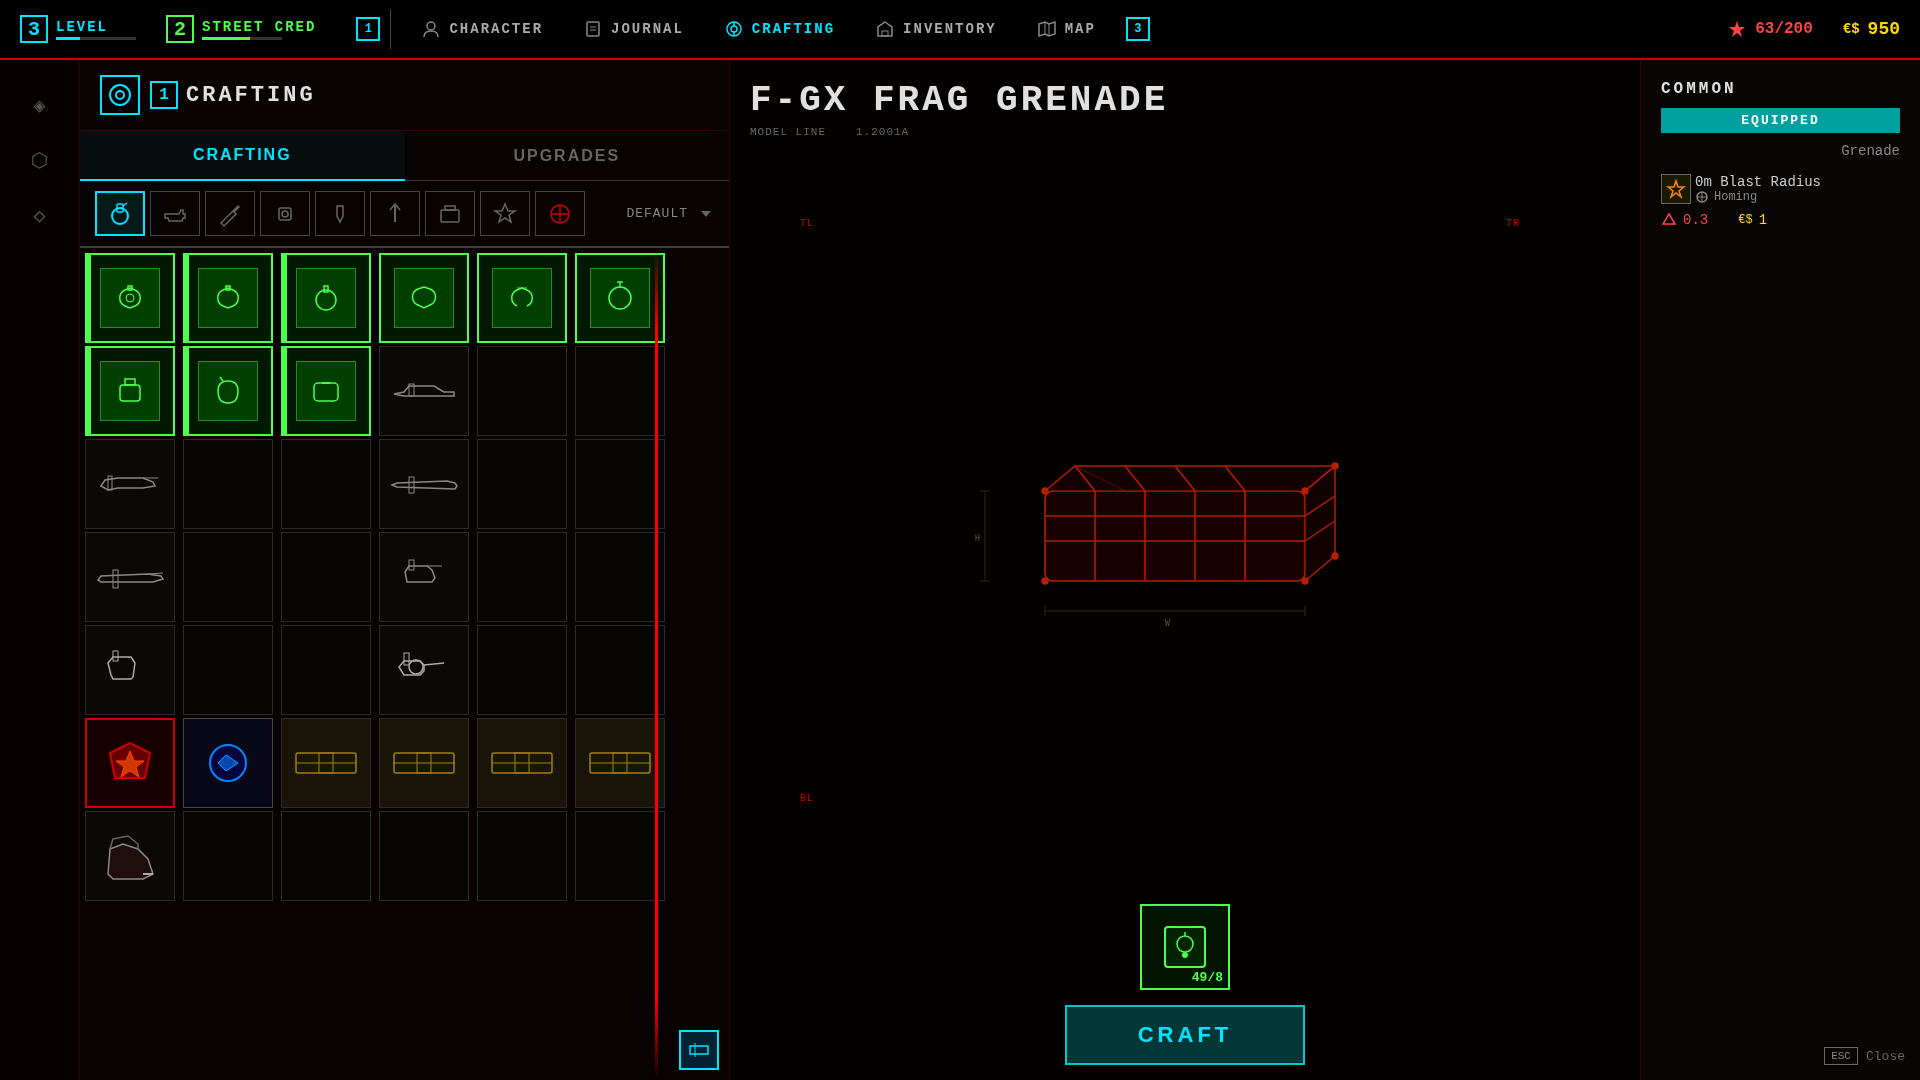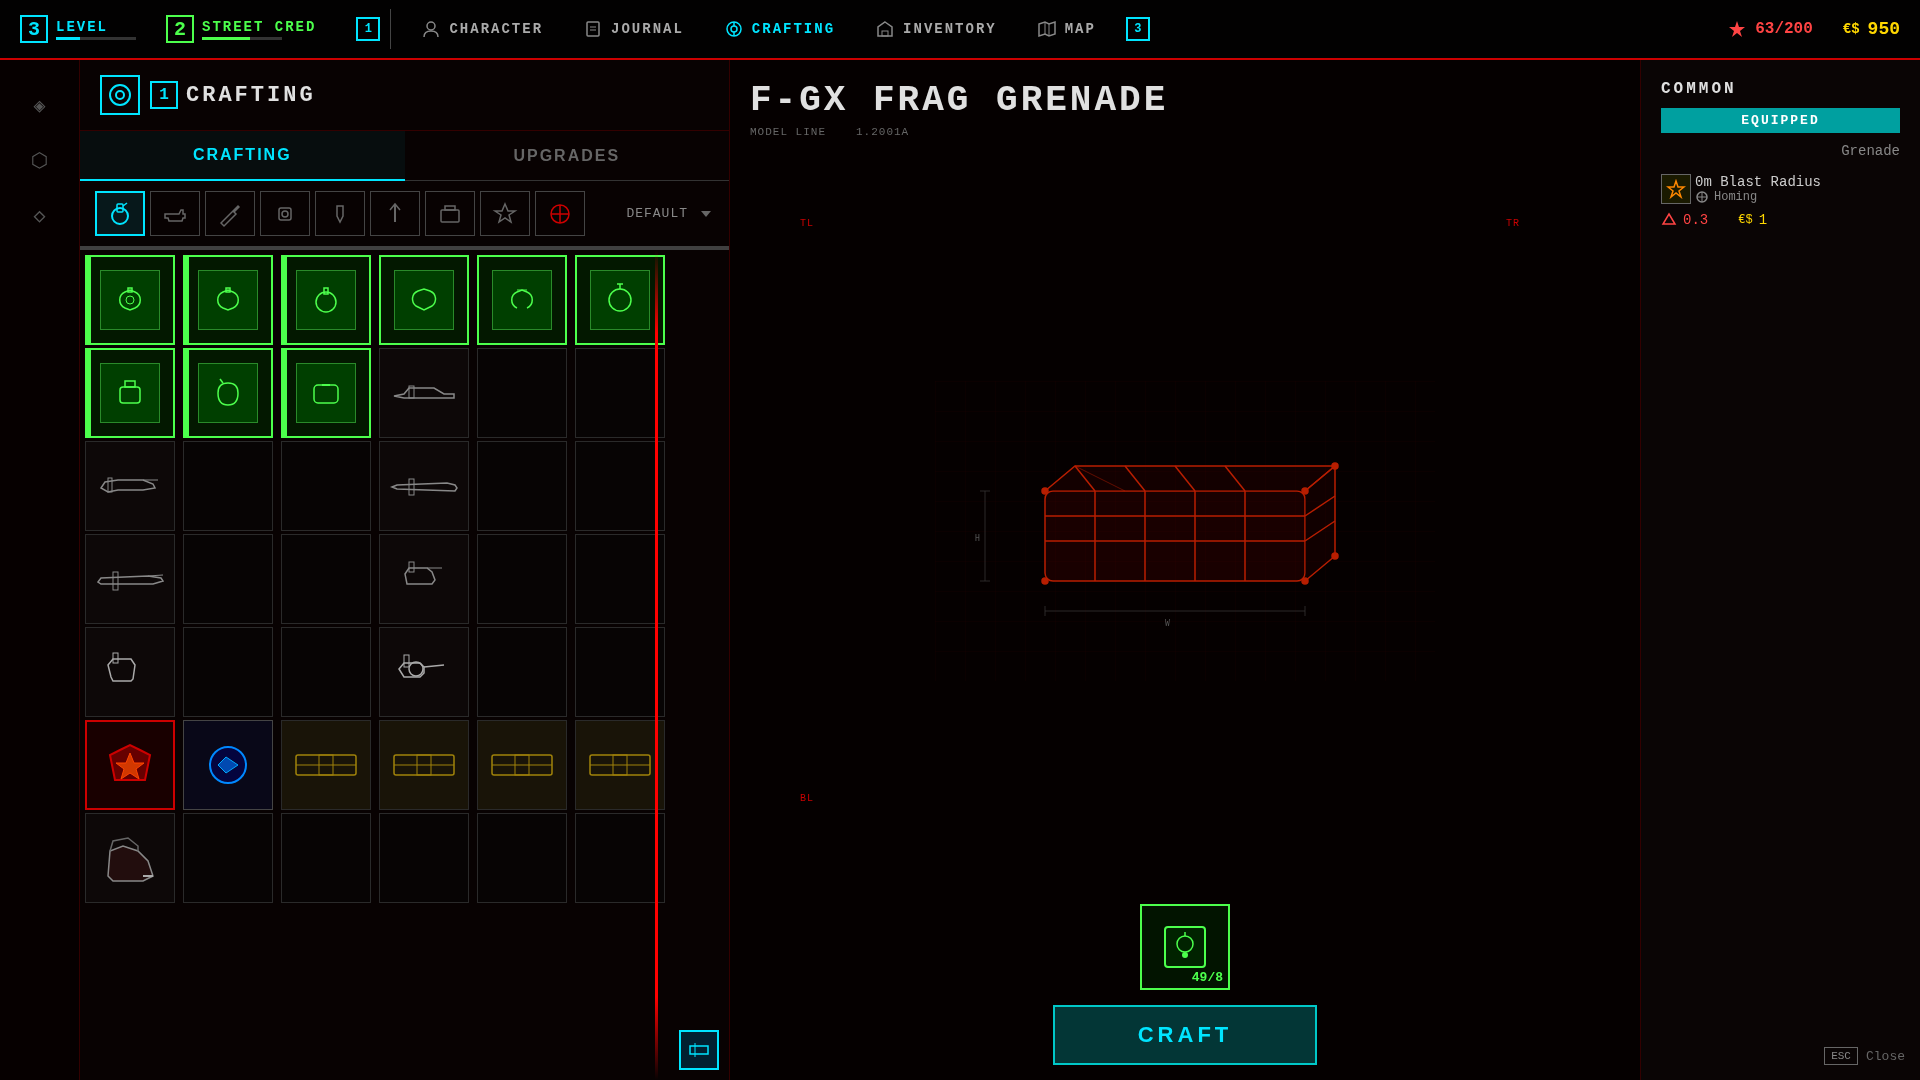--- a/index.html
+++ b/index.html
@@ -234,21 +234,21 @@
     .tab-btn.inactive {
       color: #666;
       border-bottom: 1px solid #333;
     }
 
     
     .category-row {
       display: flex;
       align-items: center;
       padding: 10px 15px;
-      border-bottom: 4px solid #404040;
+      border-bottom: 2px solid #404040;
       gap: 5px;
     }
 
     .cat-icon {
       width: 50px;
       height: 45px;
       display: flex;
       align-items: center;
       justify-content: center;
       border: 1px solid #444;
@@ -353,21 +353,21 @@
       position: absolute;
       bottom: 3px;
       right: 5px;
       font-size: 13px;
       color: #4cff4c;
       font-weight: bold;
     }
 
     
     .craft-btn {
-      width: 264px;
+      width: 240px;
       height: 60px;
       background: rgba(0,180,180,0.3);
       border: 2px solid #00c8c8;
       color: #00e5ff;
       font-size: 22px;
       font-weight: bold;
       letter-spacing: 4px;
       cursor: pointer;
       display: flex;
       align-items: center;

